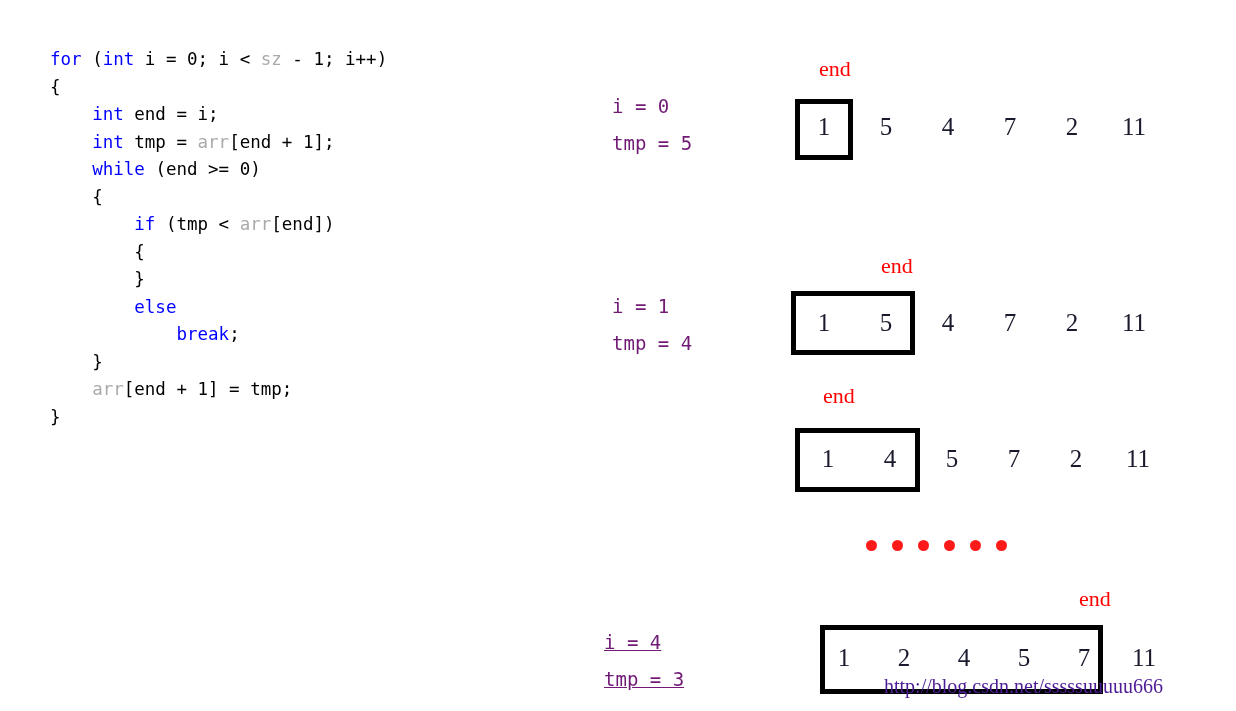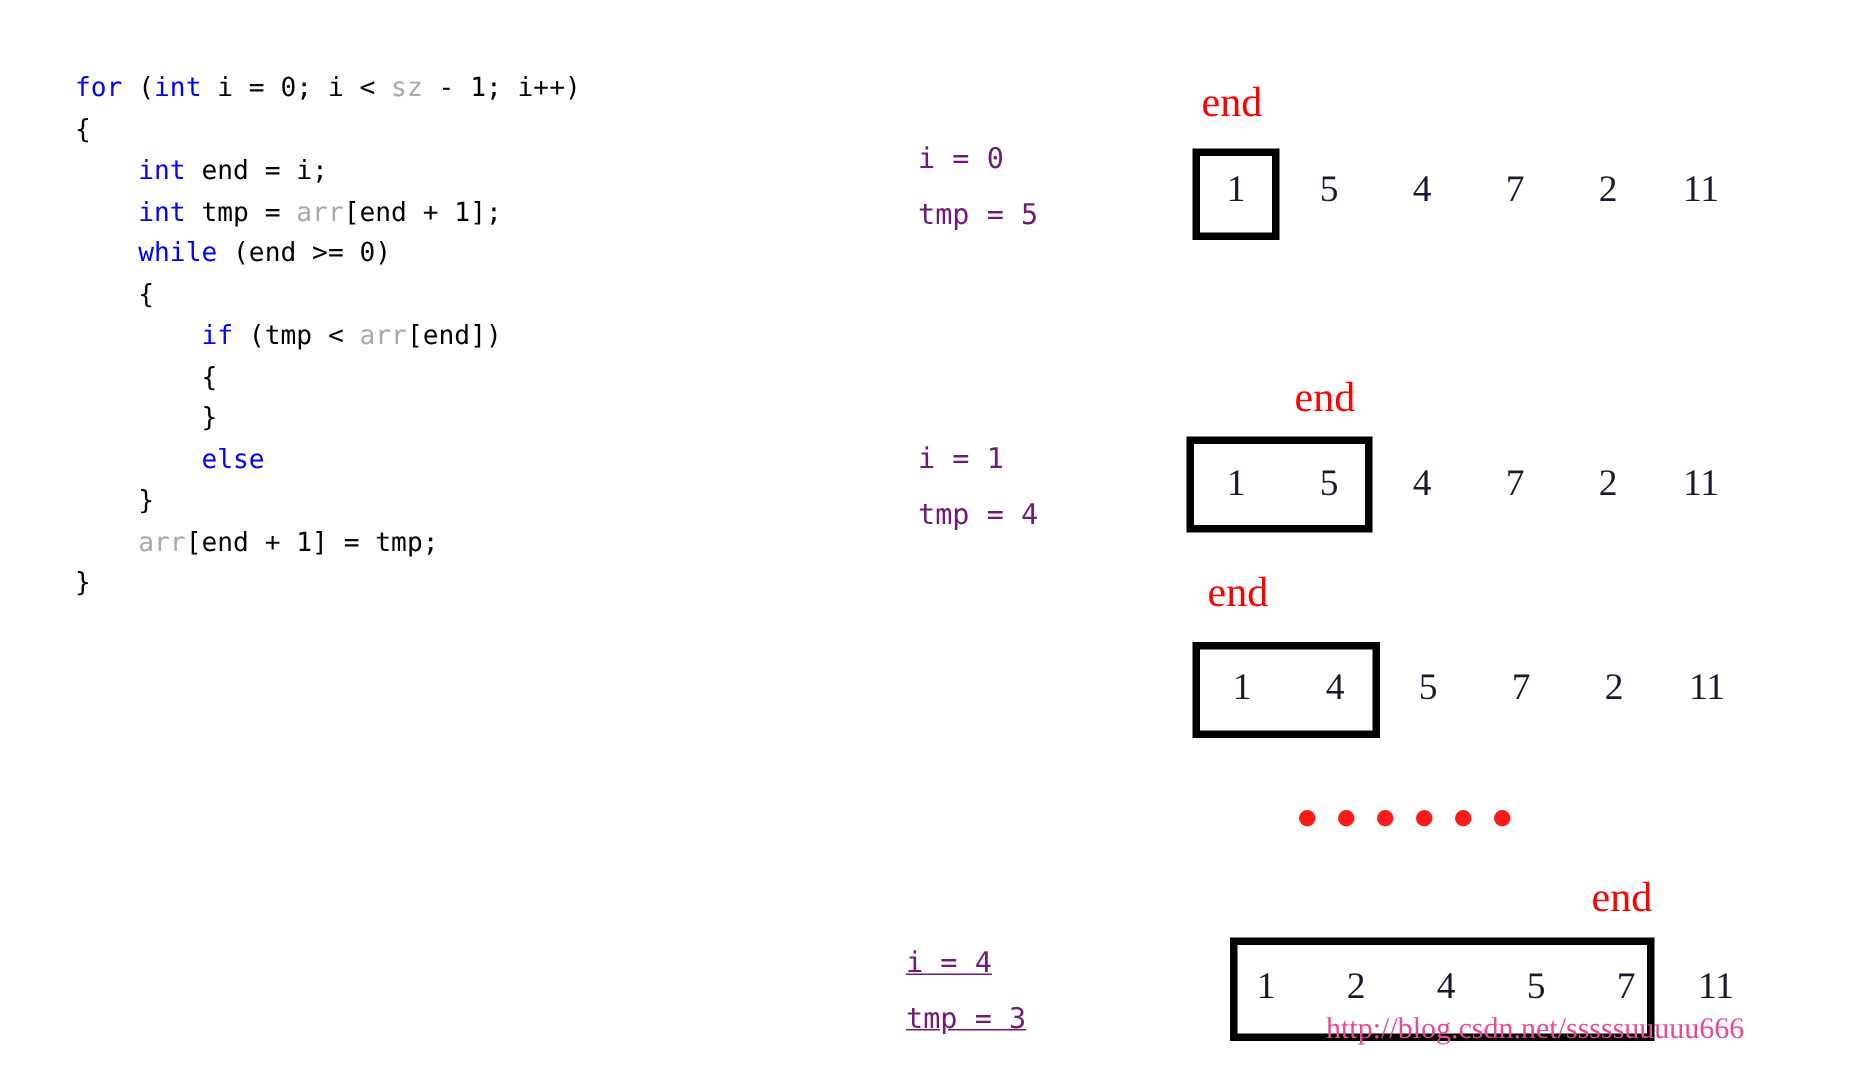--- a/index.html
+++ b/index.html
@@ -38,24 +38,25 @@
     position: absolute;
     color: #701a75;
     font-family: "DejaVu Sans Mono", "Liberation Mono", monospace;
     font-size: 19px;
     line-height: 37px;
     white-space: pre;
   }
   .endlabel {
     position: absolute;
     color: #ff0000;
-    font-size: 28px;
+    font-size: 22px;
     line-height: 22px;
     font-family: "Liberation Serif", "DejaVu Serif", serif;
     white-space: pre;
+    margin-left: 18px;
   }
   .arr-box {
     position: absolute;
     border: 5px solid #000000;
     box-sizing: border-box;
     background: transparent;
   }
   .cell {
     position: absolute;
     font-size: 25px;
@@ -84,40 +85,41 @@
   }
 
   
   #watermark {
     position: absolute;
     left: 884px;
     top: 676px;
     font-family: "Liberation Serif", "DejaVu Serif", serif;
     font-size: 20px;
     line-height: 20px;
-    color: #ec4899;
+    color: #4c1d95;
     white-space: pre;
   }
 </style>
 </head>
 <body>
 
 <div id="page">
 
   <div id="code-panel">
       <div class="code-line"><span class="kw">for</span><span class="pln"> (</span><span class="kw">int</span><span class="pln"> i = 0; i &lt; </span><span class="idn">sz</span><span class="pln"> - 1; i++)</span></div>
       <div class="code-line"><span class="pln">{</span></div>
       <div class="code-line"><span class="pln">    </span><span class="kw">int</span><span class="pln"> end = i;</span></div>
       <div class="code-line"><span class="pln">    </span><span class="kw">int</span><span class="pln"> tmp = </span><span class="idn">arr</span><span class="pln">[end + 1];</span></div>
       <div class="code-line"><span class="pln">    </span><span class="kw">while</span><span class="pln"> (end &gt;= 0)</span></div>
       <div class="code-line"><span class="pln">    {</span></div>
       <div class="code-line"><span class="pln">        </span><span class="kw">if</span><span class="pln"> (tmp &lt; </span><span class="idn">arr</span><span class="pln">[end])</span></div>
       <div class="code-line"><span class="pln">        {</span></div>
       <div class="code-line"><span class="pln">        }</span></div>
       <div class="code-line"><span class="pln">        </span><span class="kw">else</span><span class="pln"></span></div>
+      <div class="code-line"><span class="pln">            </span><span class="kw">break</span><span class="pln">;</span></div>
       <div class="code-line"><span class="pln">    }</span></div>
       <div class="code-line"><span class="pln">    </span><span class="idn">arr</span><span class="pln">[end + 1] = tmp;</span></div>
       <div class="code-line"><span class="pln">}</span></div>
     </div>
 
   <div id="diagrams-layer">
       <div class="labels" style="left: 612px; top: 88px;"><div>i = 0</div><div>tmp = 5</div></div>
       <div class="endlabel" style="top: 58px; left: 801px;">end</div>
       <div class="arr-box" style="left: 795px; top: 99px; width: 58px; height: 61px;"></div>
       <div class="cell" style="left: 795px; top: 114px; width: 58px;">1</div>

